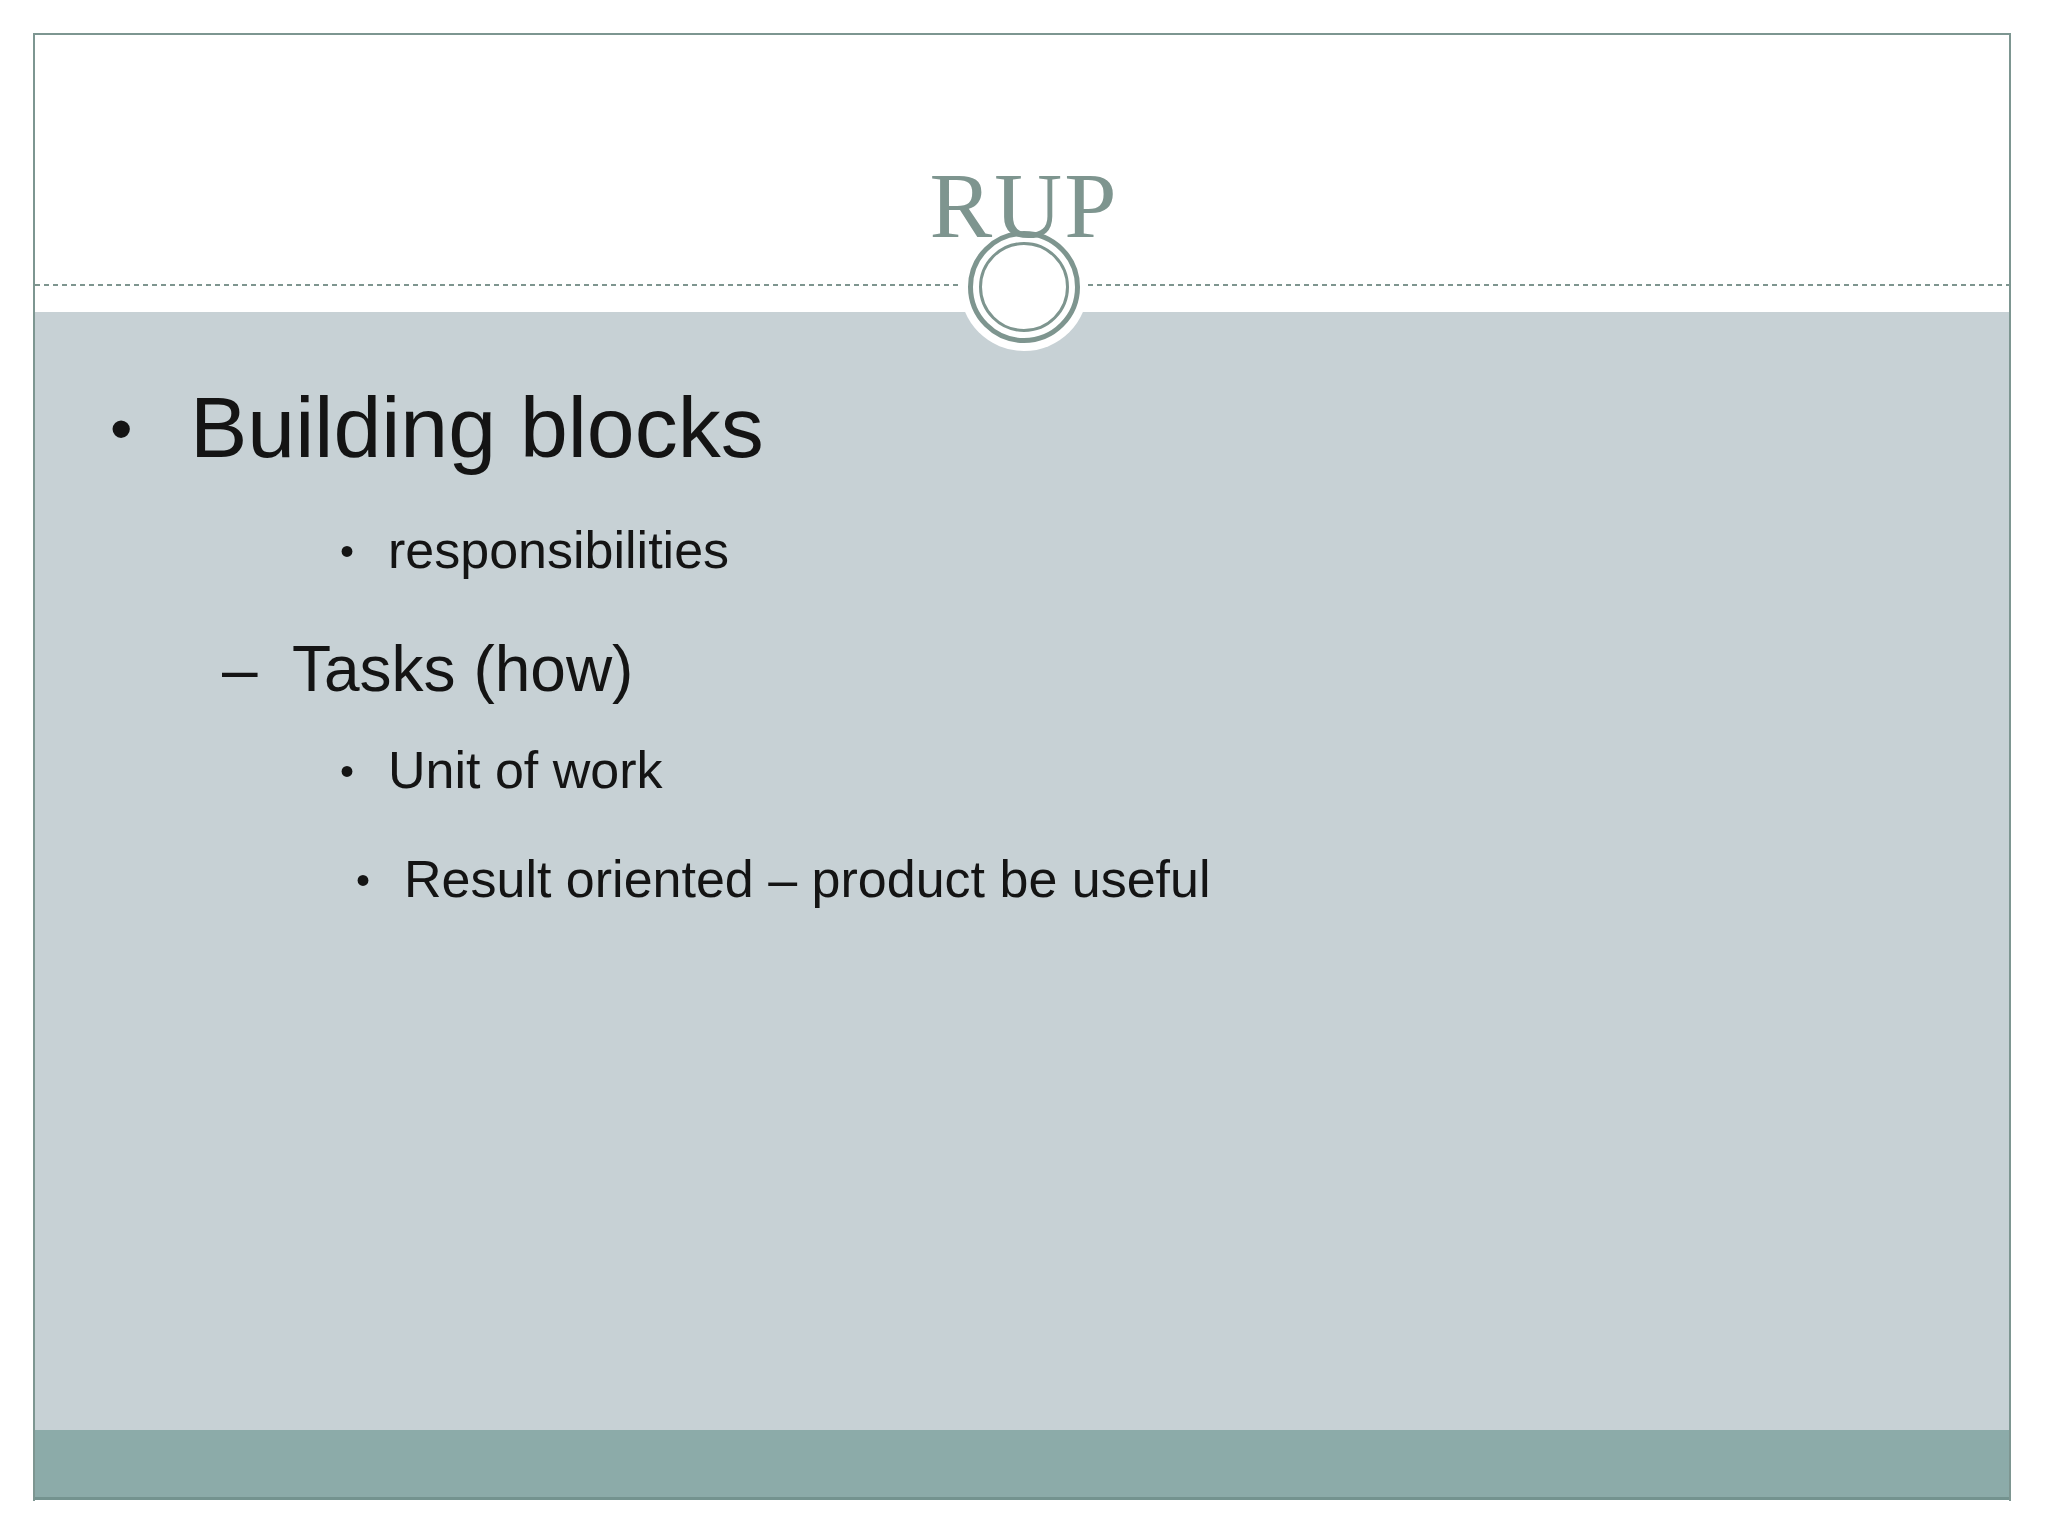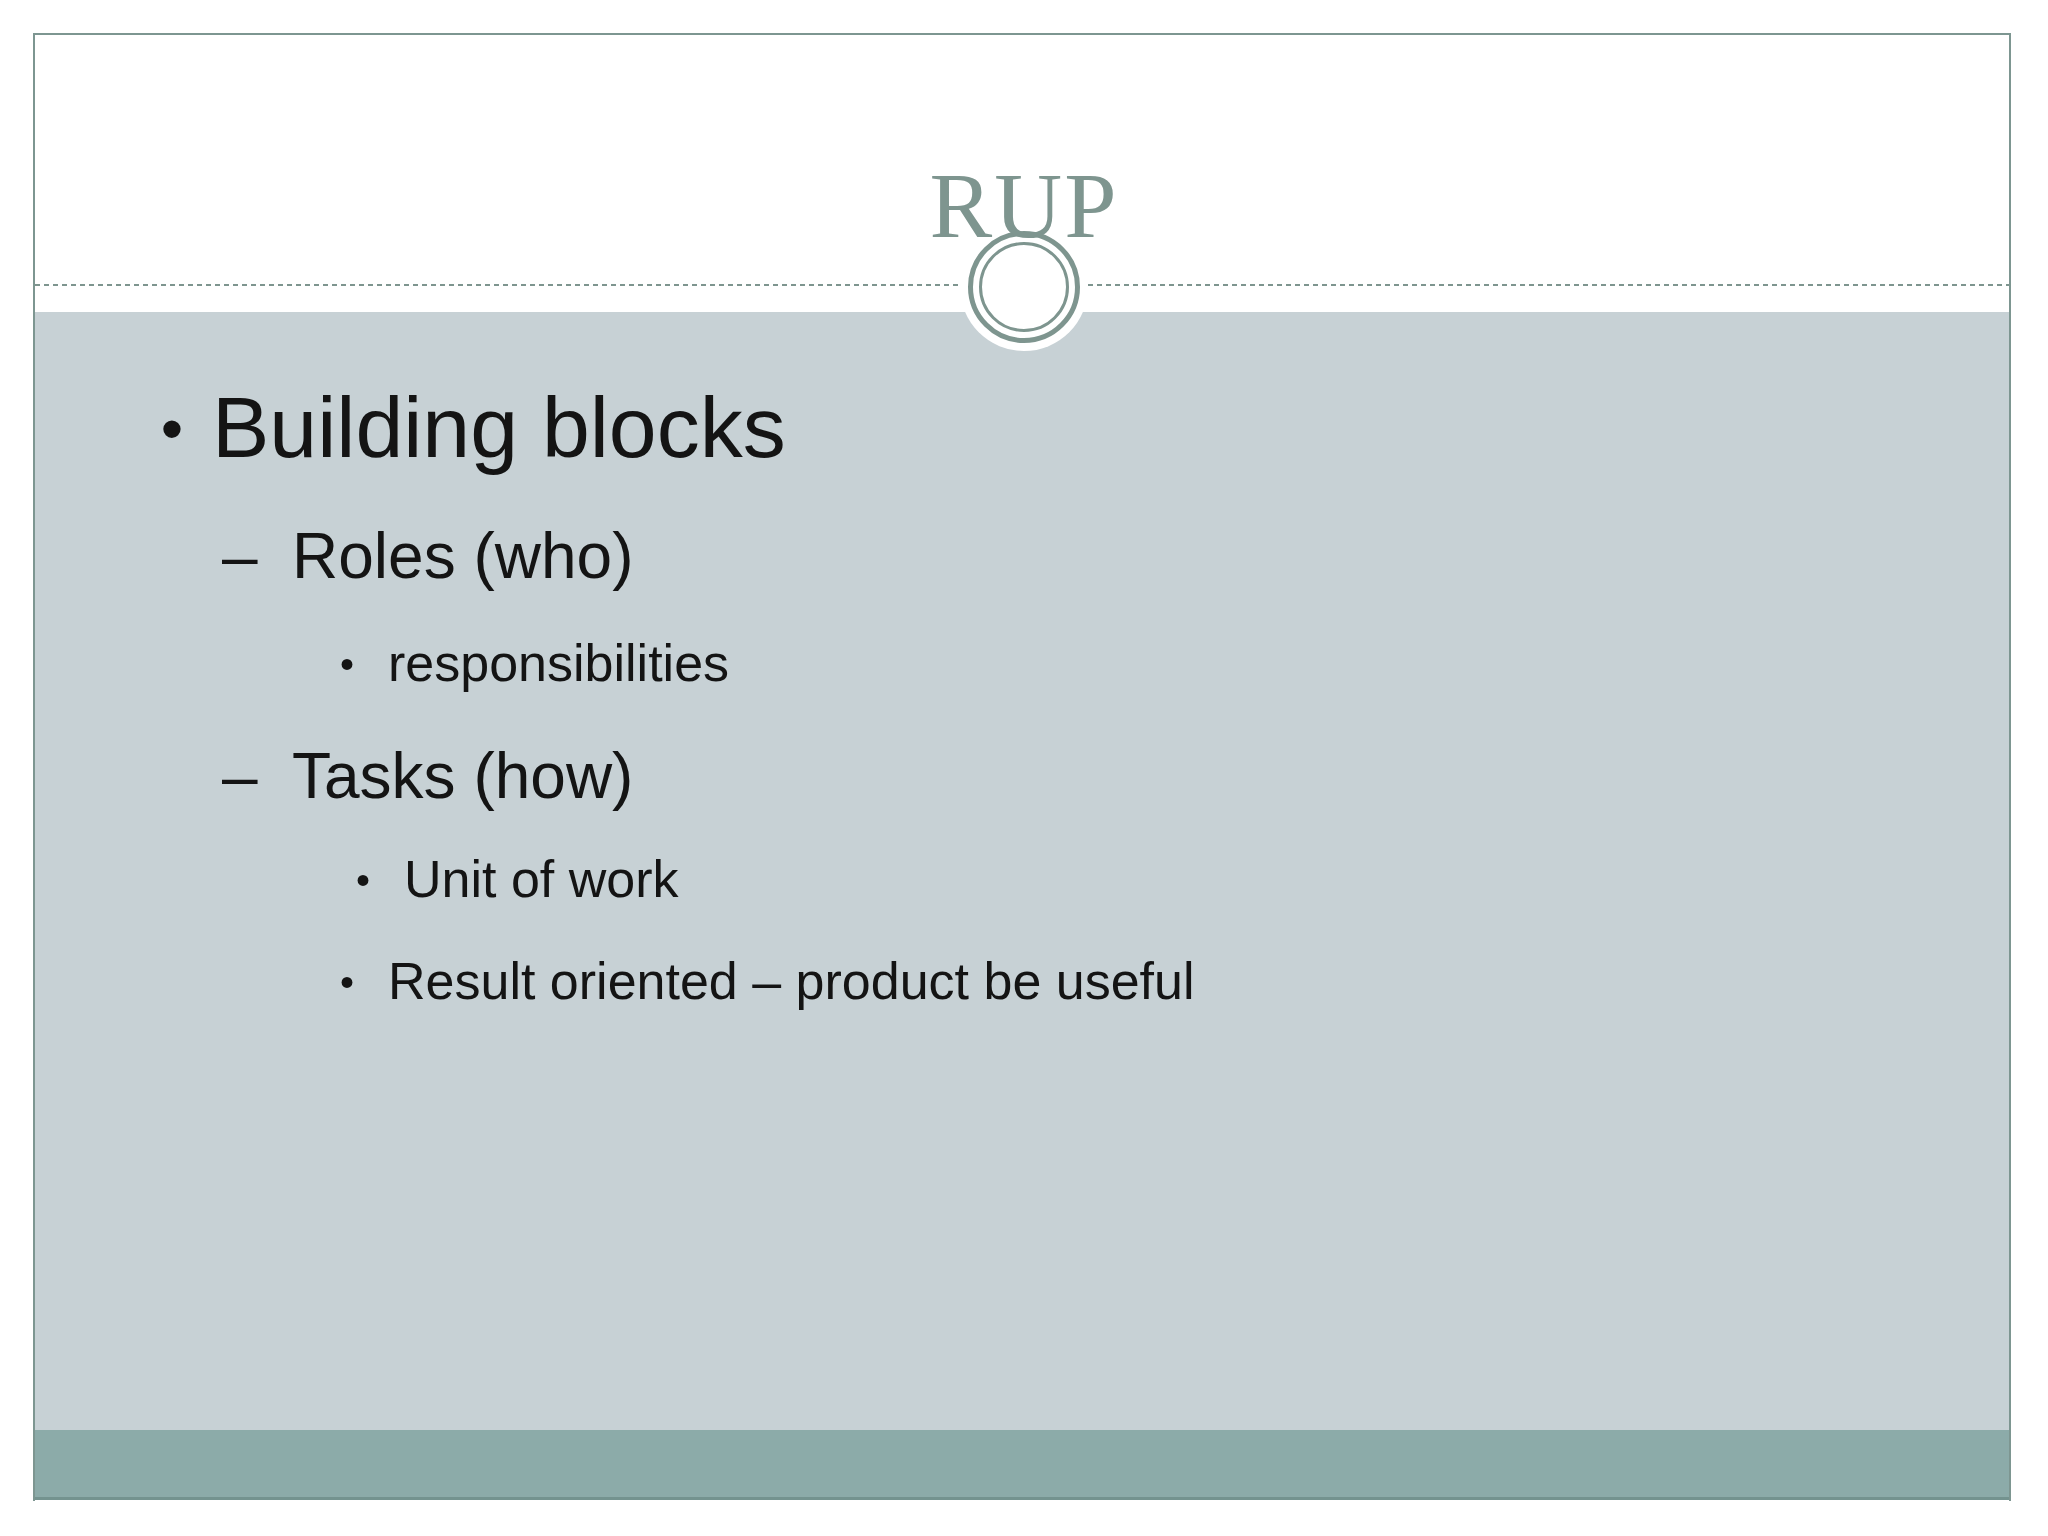--- a/index.html
+++ b/index.html
@@ -101,21 +101,21 @@
     width: 2048px; height: 1536px;
     z-index: 4;
     color: var(--text-color, #141414);
   }
   .row {
     position: absolute;
     white-space: nowrap;
     line-height: 1;
   }
   .row .marker { display: inline-block; }
-  .row.l1 { left: 132px; font-size: 86px; text-align: center; }
+  .row.l1 { left: 110px; font-size: 86px; }
   .row.l1 .marker { width: 80px; font-size: 64px; vertical-align: 6px; }
   .row.l2 { left: 222px; font-size: 64px; }
   .row.l2 .marker { width: 70px; }
   .row.l3 { left: 340px; font-size: 52px; }
   .row.l3 .marker { width: 48px; font-size: 40px; vertical-align: 3px; }
   .row:nth-child(1) { top: 384px; }
   .row:nth-child(2) { top: 524px; }
   .row:nth-child(3) { top: 637px; }
   .row:nth-child(4) { top: 744px; }
   .row:nth-child(5) { top: 853px; margin-left: 16px; }
@@ -141,23 +141,20 @@
       <div class="ring-inner"></div>
     </div>
   </div>
 
   <div class="title">RUP</div>
 
   <div class="bullet-list">
       <div class="row l1">
     <span class="marker">•</span><span class="text">Building blocks</span>
   </div>
-      <div class="row l2">
-    <span class="marker">–</span><span class="text">Roles (who)</span>
-  </div>
       <div class="row l3">
     <span class="marker">•</span><span class="text">responsibilities</span>
   </div>
       <div class="row l2">
     <span class="marker">–</span><span class="text">Tasks (how)</span>
   </div>
       <div class="row l3">
     <span class="marker">•</span><span class="text">Unit of work</span>
   </div>
       <div class="row l3">

